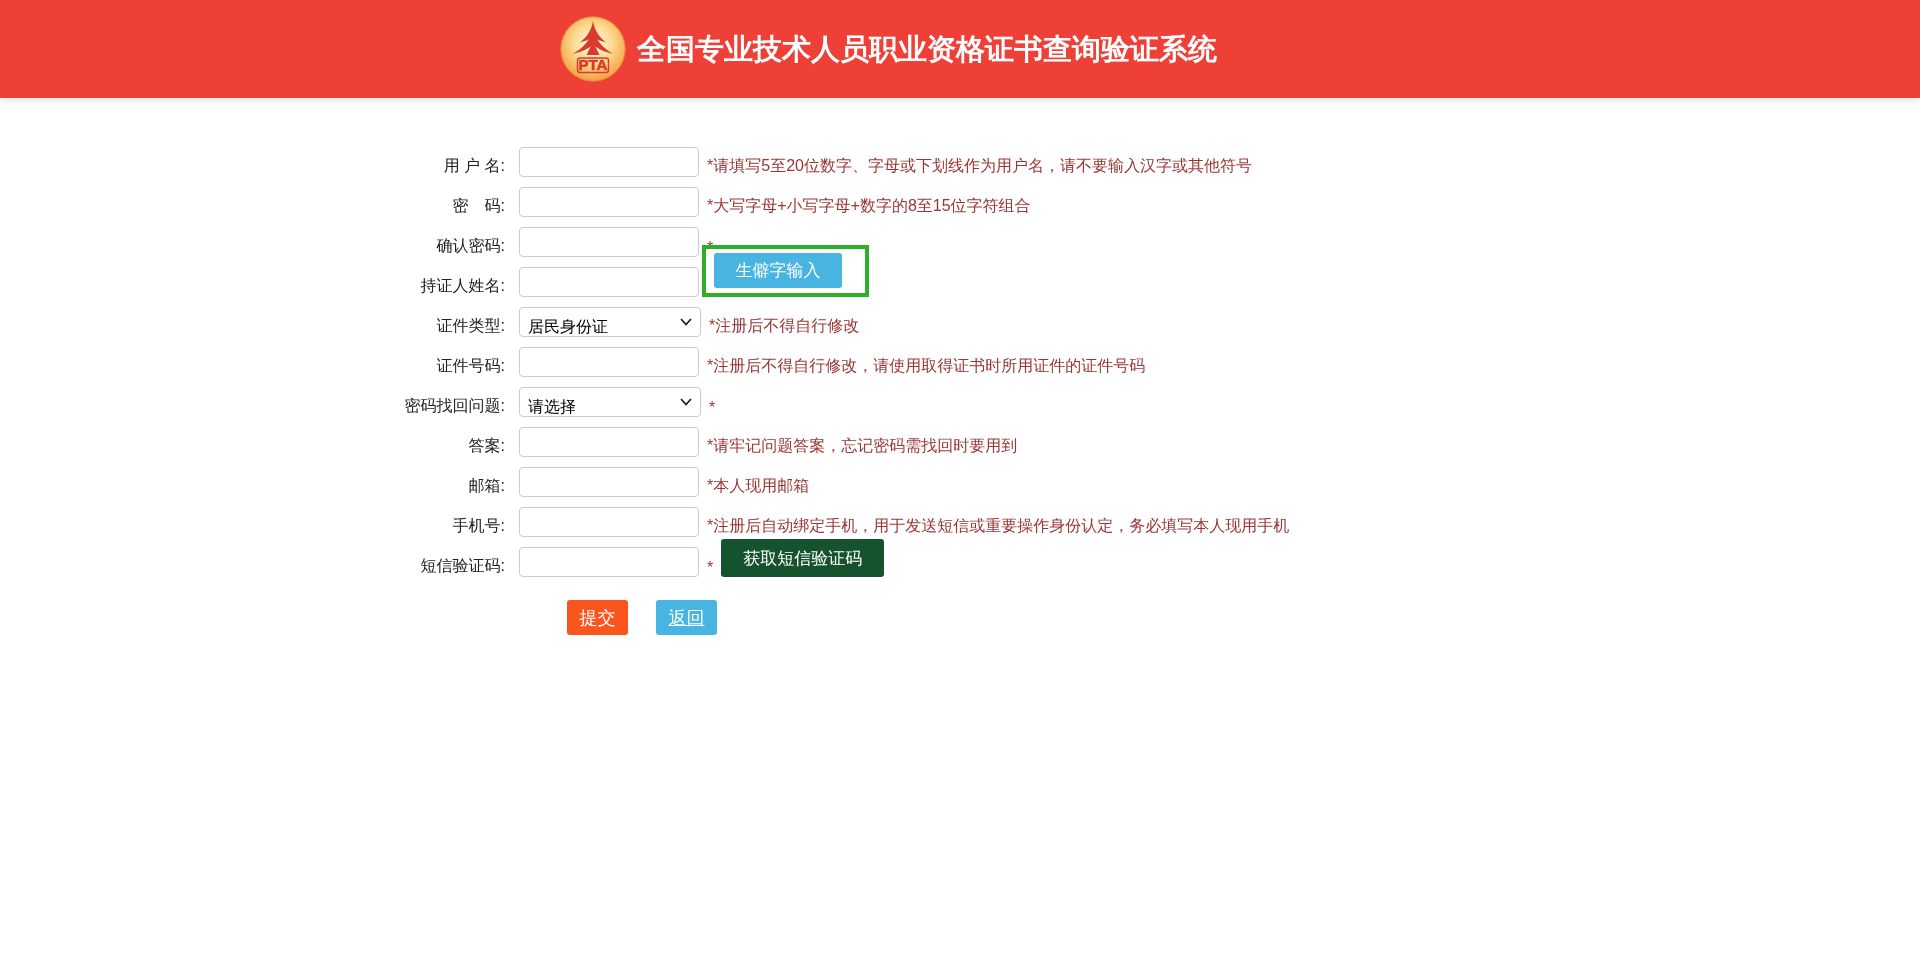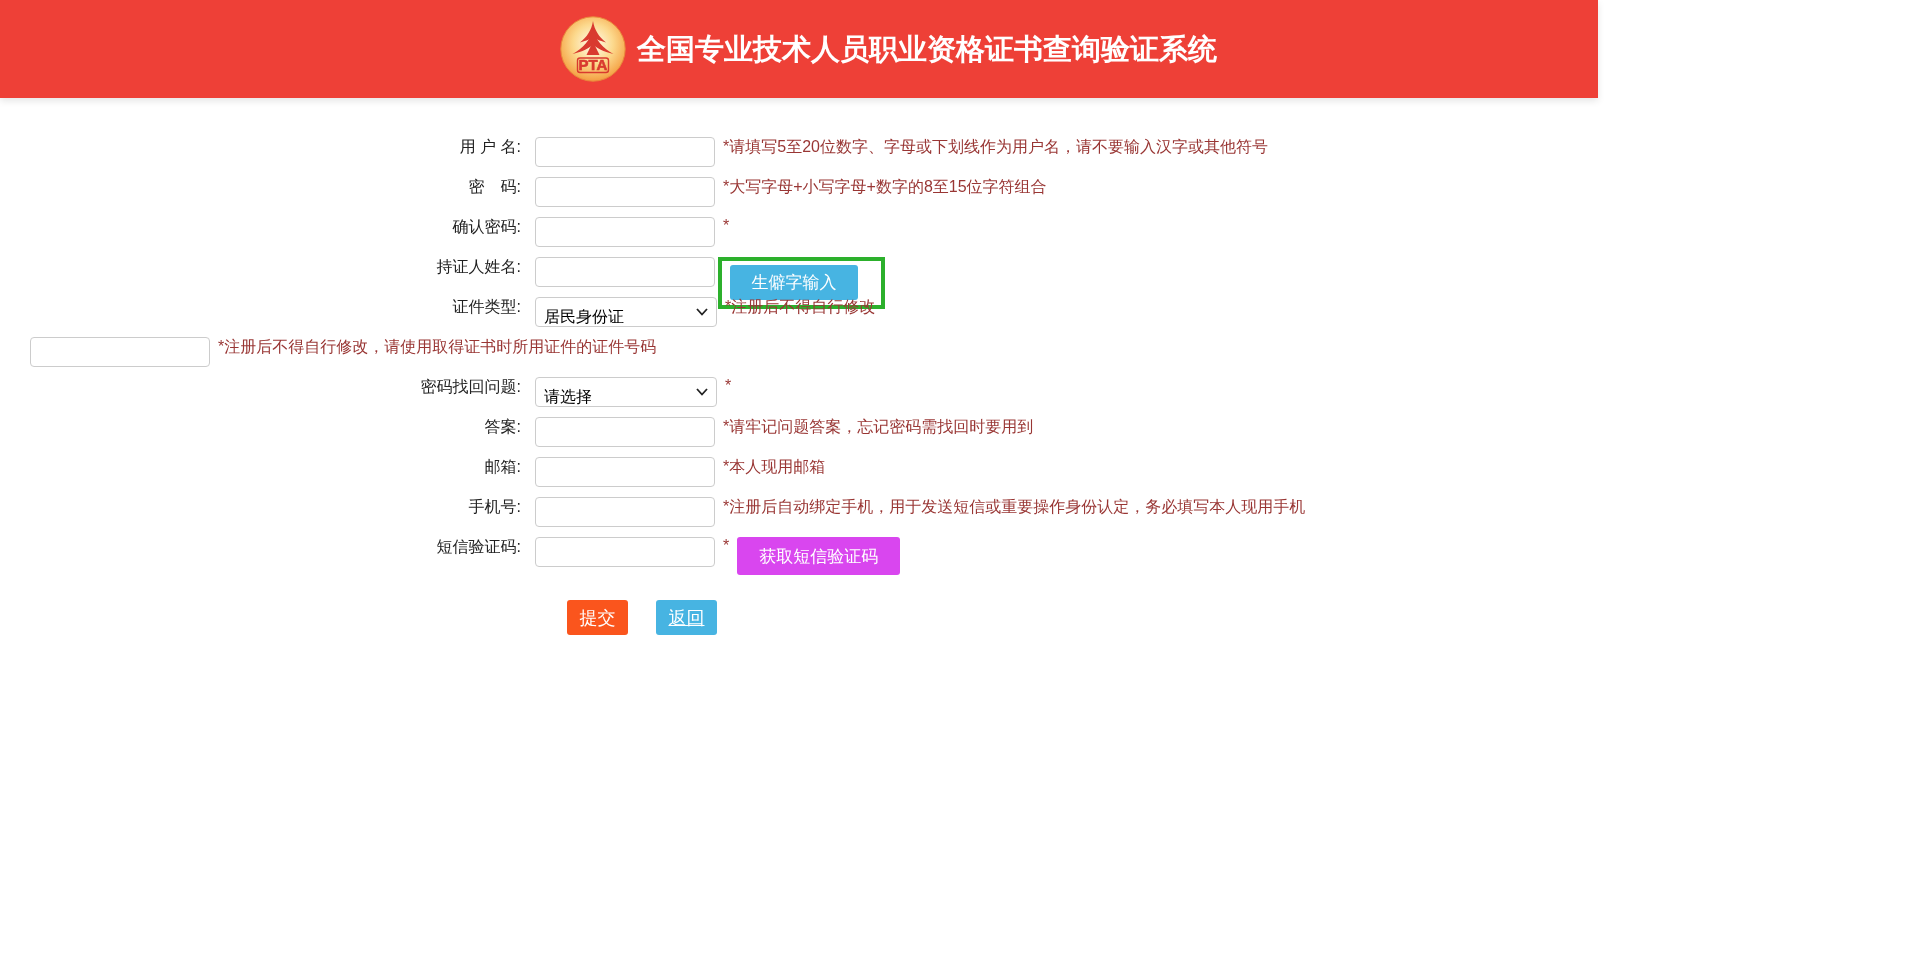--- a/index.html
+++ b/index.html
@@ -5,44 +5,43 @@
   html,body{
     margin:0; padding:0;
     width:1920px; height:975px;
     background:#ffffff;
     font-family:"Liberation Sans","DejaVu Sans",sans-serif;
     overflow:hidden;
   }
   
   .header{
     position:absolute; left:0; top:0;
-    width:1598px; height:98px;
+    width:1920px; height:98px;
     background:#ee4037;
     box-shadow:0 3px 7px rgba(0,0,0,0.10);
     text-decoration:underline;
   }
   .logo{
     position:absolute; left:560px; top:16px;
     width:66px; height:66px;
   }
   .site-title{
     position:absolute; left:637px; top:0;
     height:98px; line-height:98px;
     color:#ffffff; font-size:29px; font-weight:bold;
     white-space:nowrap;
   }
   
   .form{
     position:absolute; left:0; top:98px; width:1920px;
     padding-top:39px;
   }
   .row{
-    display:flex; align-items:flex-start;
+    display:flex; align-items:flex-end;
     height:40px;
-    margin-left:16px;
   }
   .lbl{
     width:505px; text-align:right;
     font-size:16px; color:#222222;
     white-space:pre;
   }
   .txt{
     margin-left:14px;
     width:180px; height:30px;
     box-sizing:border-box;
@@ -84,21 +83,21 @@
     color:#ffffff; cursor:pointer;
     font-family:"Liberation Sans","DejaVu Sans",sans-serif;
   }
   .btn-rare{
     width:128px; height:35px;
     background:#47b4e2; font-size:17px;
   }
   .btn-sms{
     margin-left:8px;
     width:163px; height:38px;
-    background:#d946ef; font-size:17px;
+    background:#14532d; font-size:17px;
   }
   .actions{
     display:flex; align-items:center;
     margin-left:519px; margin-top:23px;padding-left:48px;
   }
   .btn-submit{
     width:61px; height:35px;
     background:#fa551d; font-size:18px;
   }
   .btn-back{
@@ -165,20 +164,21 @@
         <option>居民身份证</option>
       </select>
       <svg class="chev" viewBox="0 0 12 8">
         <polyline points="1,1 6,6.5 11,1" fill="none" stroke="#222" stroke-width="1.8"></polyline>
       </svg>
     </span>
     <span class="hint">*注册后不得自行修改</span>
   </div>
 
   <div class="row">
+    <span class="lbl">证件号码:</span>
     <input class="txt" type="text" style="">
     <span class="hint">*注册后不得自行修改，请使用取得证书时所用证件的证件号码</span>
   </div>
 
   <div class="row">
     <span class="lbl">密码找回问题:</span>
     <span class="sel-wrap">
       <select class="sel">
         <option>请选择</option>
       </select>

